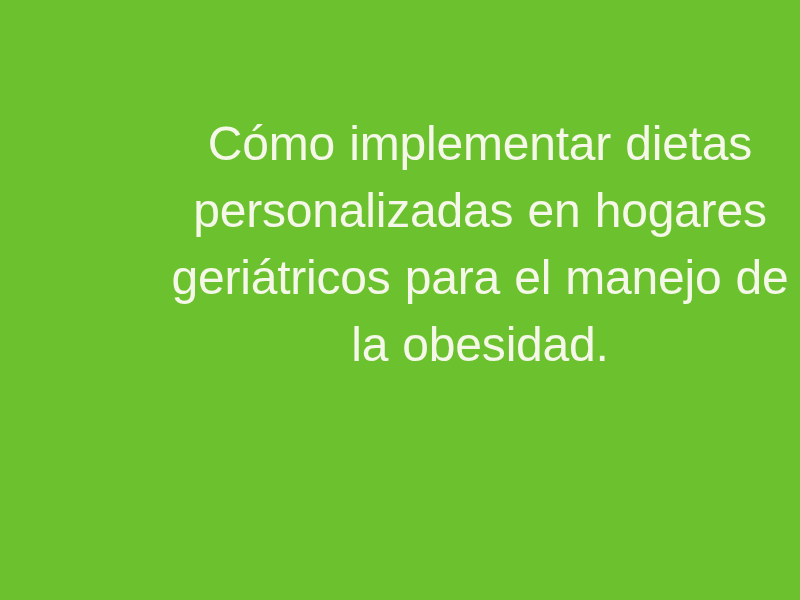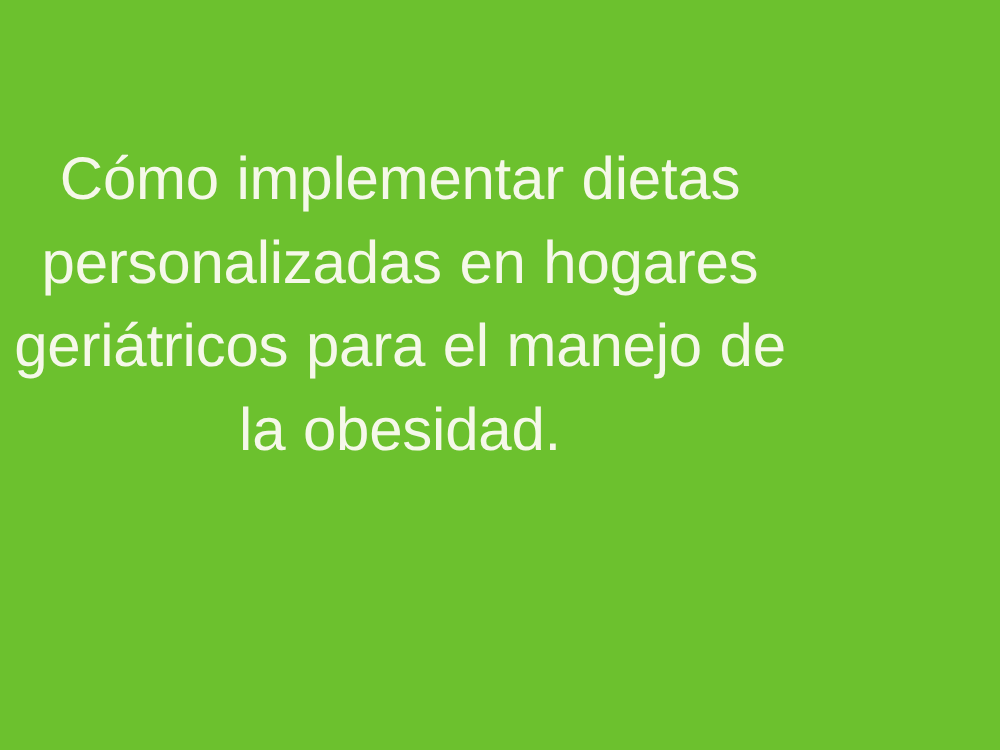--- a/index.html
+++ b/index.html
@@ -17,21 +17,21 @@
   }
 
   .card {
     position: relative;
     box-sizing: border-box;
     width: 800px;
     height: 496px;
     background: #6cc12e;
     display: flex;
     align-items: center;
-    justify-content: flex-start;
+    justify-content: flex-end;
     -webkit-font-smoothing: antialiased;
   }
 
   .title-block {
     width: 640px;
     padding: 0 10px;
     box-sizing: border-box;
     text-align: center;
     margin-top: -8px;
   }

